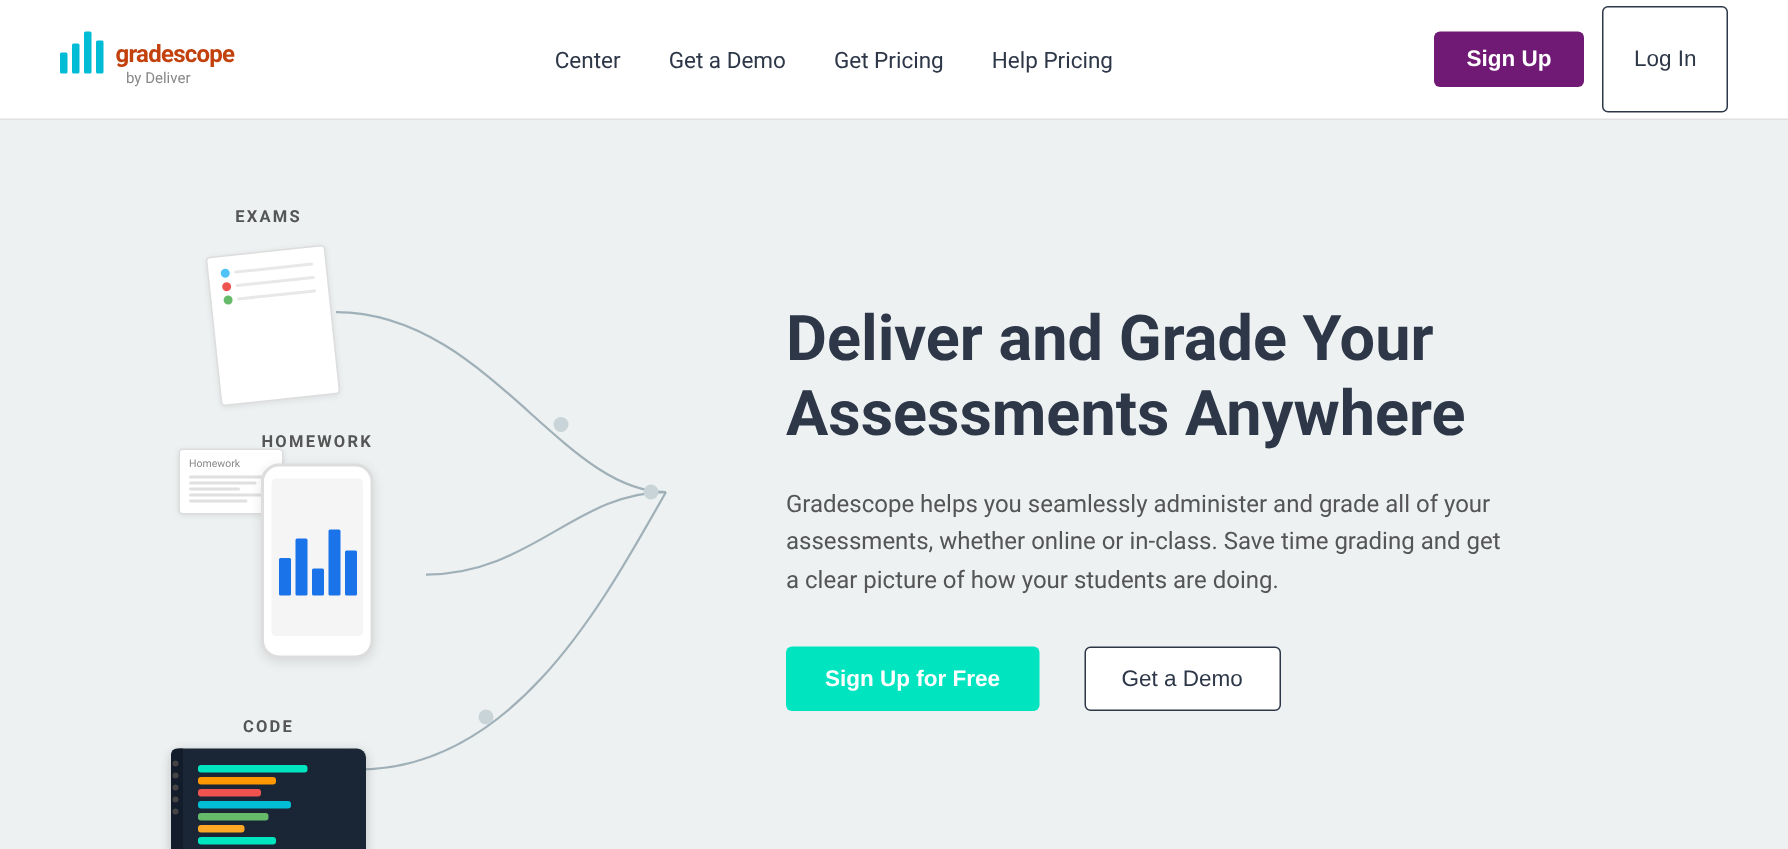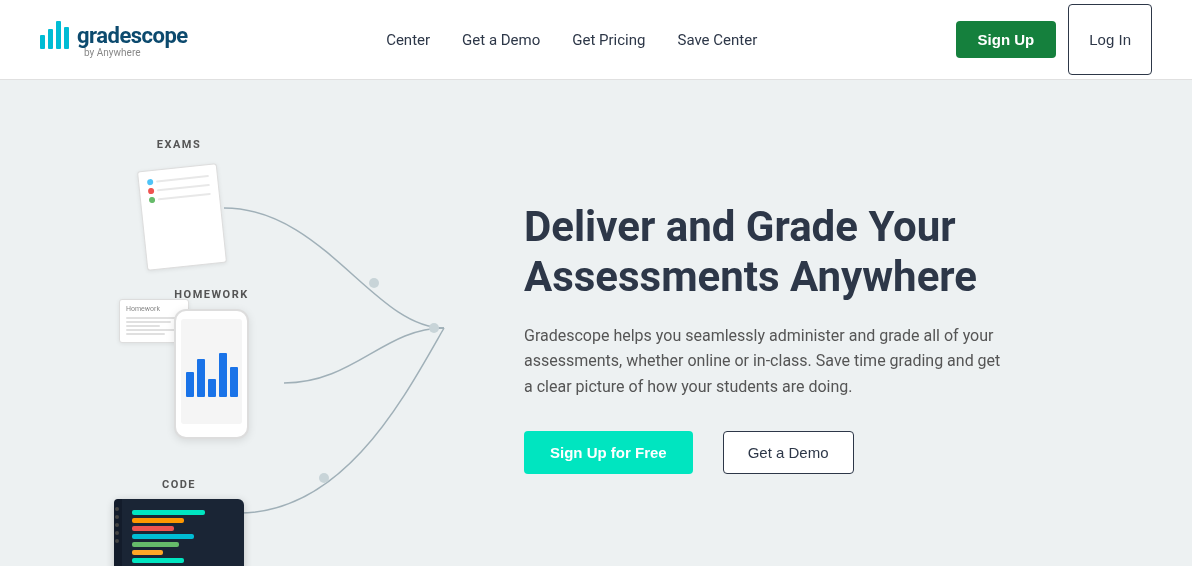--- a/index.html
+++ b/index.html
@@ -40,23 +40,23 @@
     .logo-bar {
       width: 5px;
       background: #00bcd4;
       border-radius: 1px;
     }
     .logo-bar:nth-child(1) { height: 14px; }
     .logo-bar:nth-child(2) { height: 20px; }
     .logo-bar:nth-child(3) { height: 28px; }
     .logo-bar:nth-child(4) { height: 22px; }
     .logo-text {
-      font-size: 22px;
+      font-size: 16px;
       font-weight: 700;
-      color: #0c4a6e;
+      color: #c2410c;
       letter-spacing: -0.5px;
     }
     .logo-turnitin {
       font-size: 10px;
       color: #888;
       margin-left: 44px;
       margin-top: -2px;
     }
 
     .navbar-links {
@@ -71,21 +71,21 @@
       font-weight: 400;
       cursor: pointer;
     }
 
     .navbar-actions {
       display: flex;
       align-items: center;
       gap: 12px;
     }
     .btn-signup {
-      background: #15803d;
+      background: #701a75;
       color: #fff;
       border: none;
       padding: 10px 22px;
       border-radius: 4px;
       font-size: 15px;
       font-weight: 600;
       cursor: pointer;
     }
     .btn-login {
       background: #fff;
@@ -358,28 +358,28 @@
   <div class="navbar-logo">
     <div class="logo-main">
       <div class="logo-bars">
         <div class="logo-bar"></div>
         <div class="logo-bar"></div>
         <div class="logo-bar"></div>
         <div class="logo-bar"></div>
       </div>
       <span class="logo-text">gradescope</span>
     </div>
-    <span class="logo-turnitin">by Anywhere</span>
+    <span class="logo-turnitin">by Deliver</span>
   </div>
 
   <div class="navbar-links">
     <a class="nav-link">Center</a>
     <a class="nav-link">Get a Demo</a>
     <a class="nav-link">Get Pricing</a>
-    <a class="nav-link">Save Center</a>
+    <a class="nav-link">Help Pricing</a>
   </div>
 
   <div class="navbar-actions">
     <button class="btn-signup">Sign Up</button>
     <button class="btn-login">Log In</button>
   </div>
 </nav>
 
 <div class="main">
 

